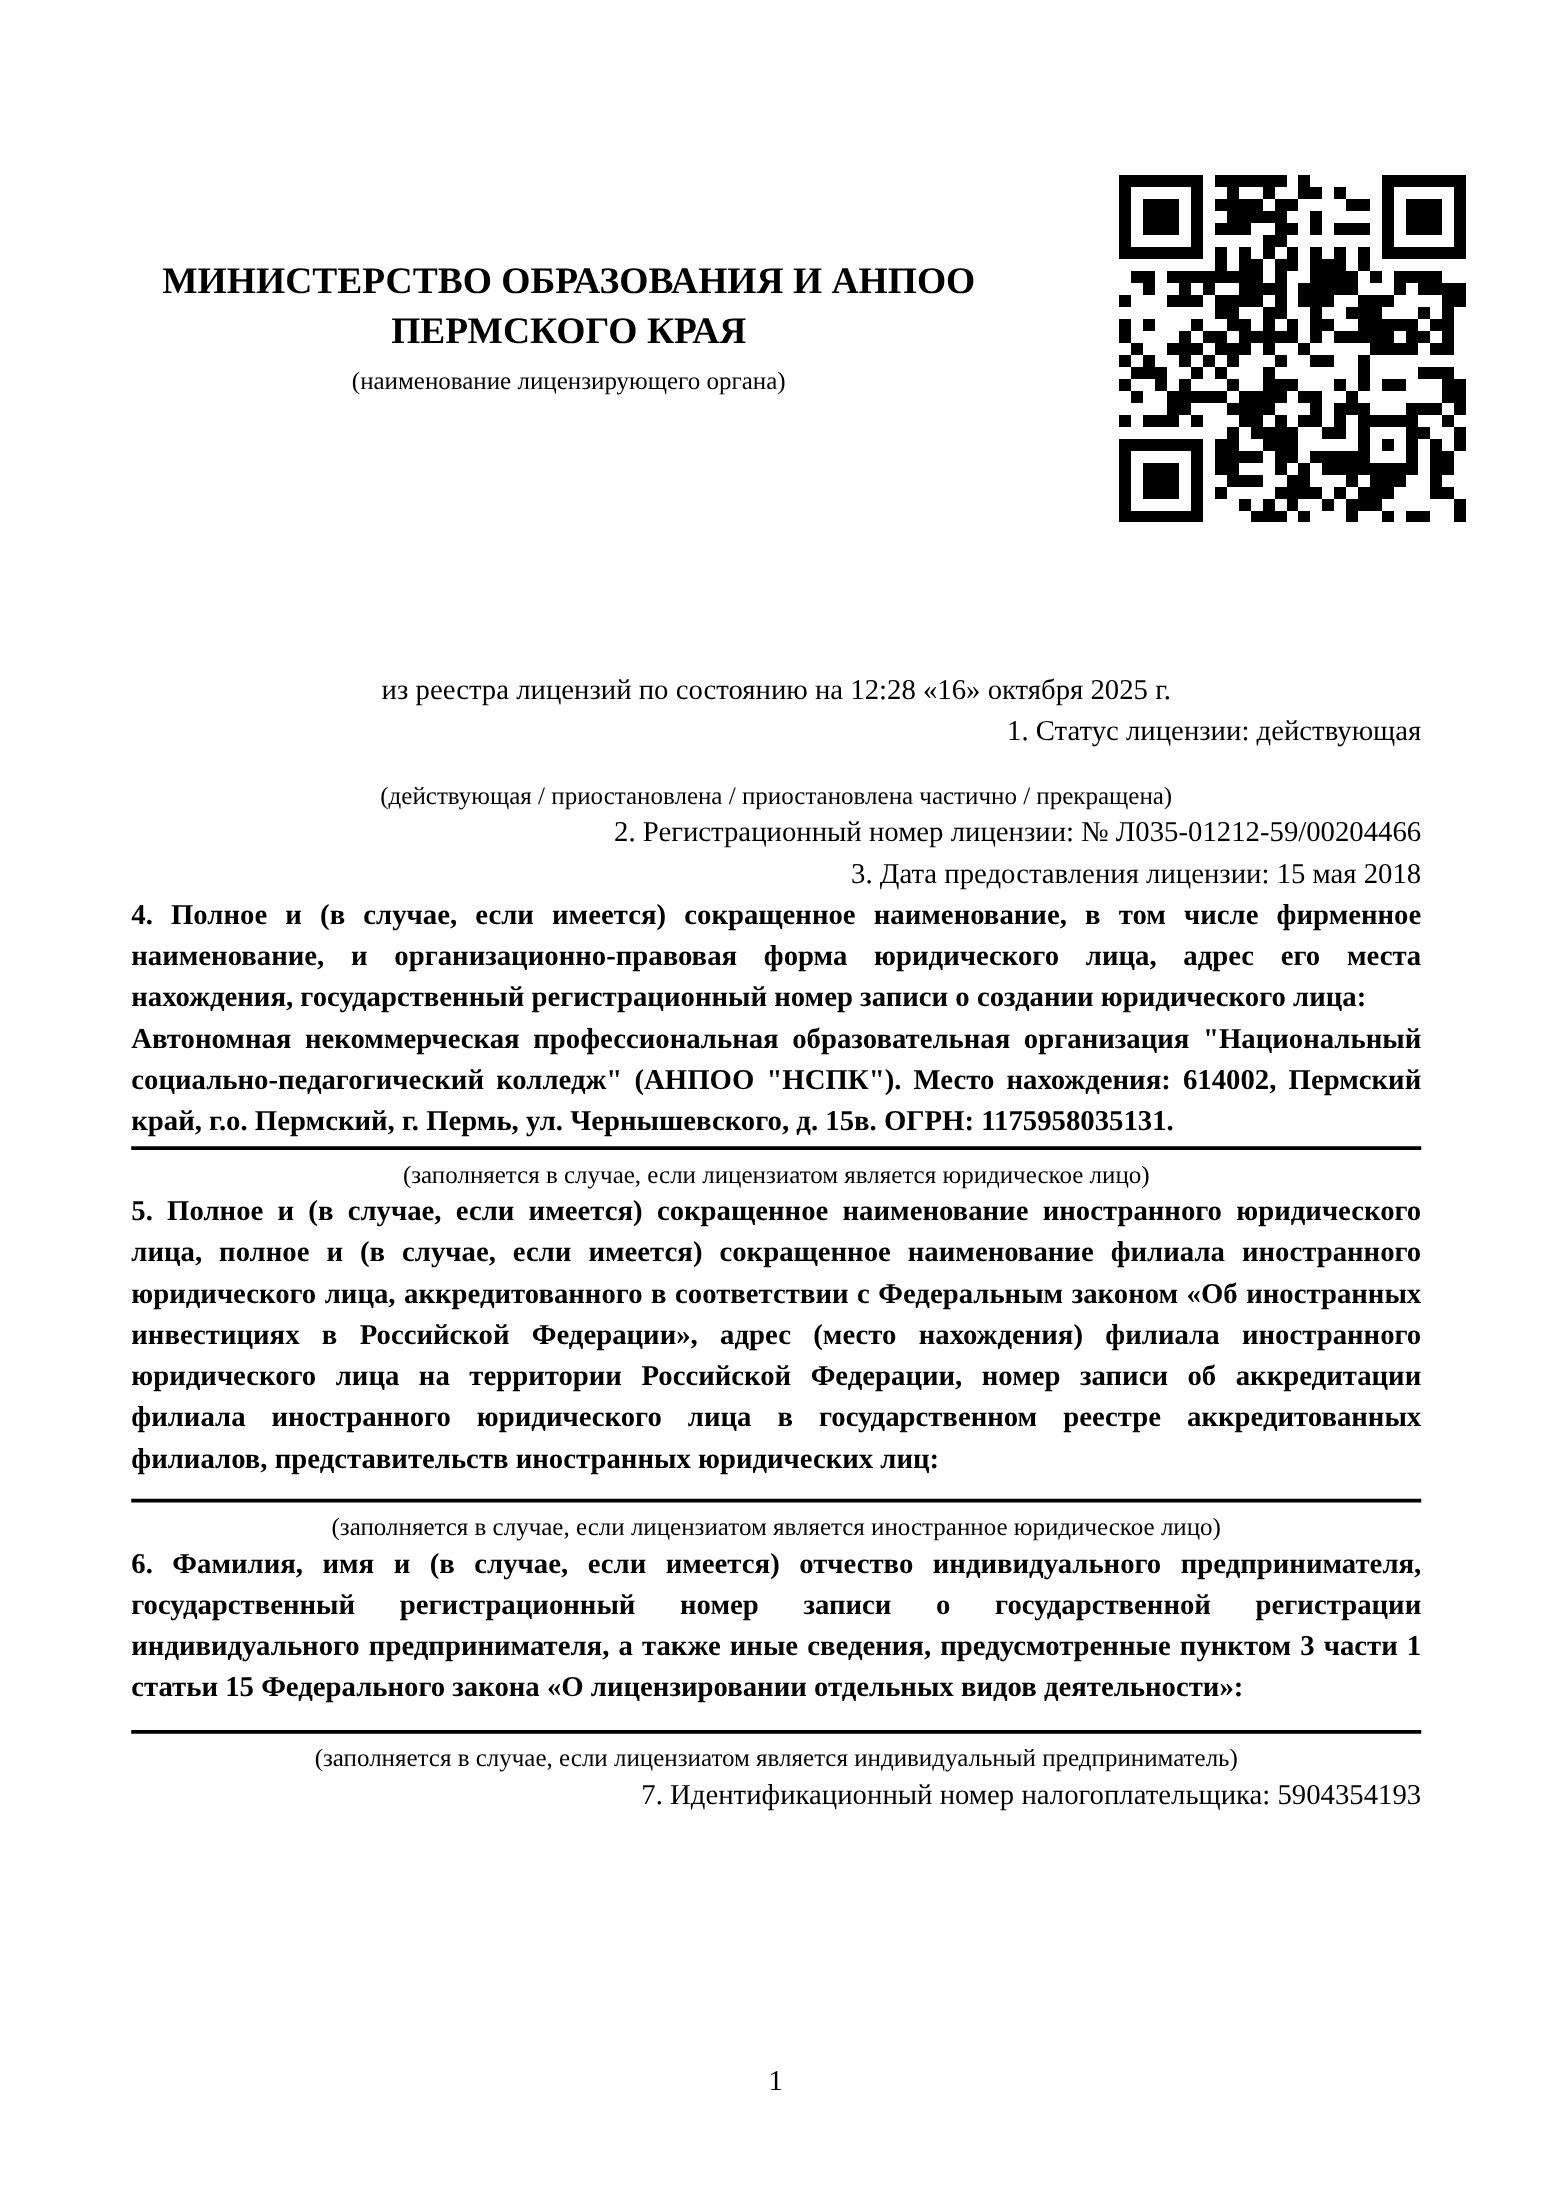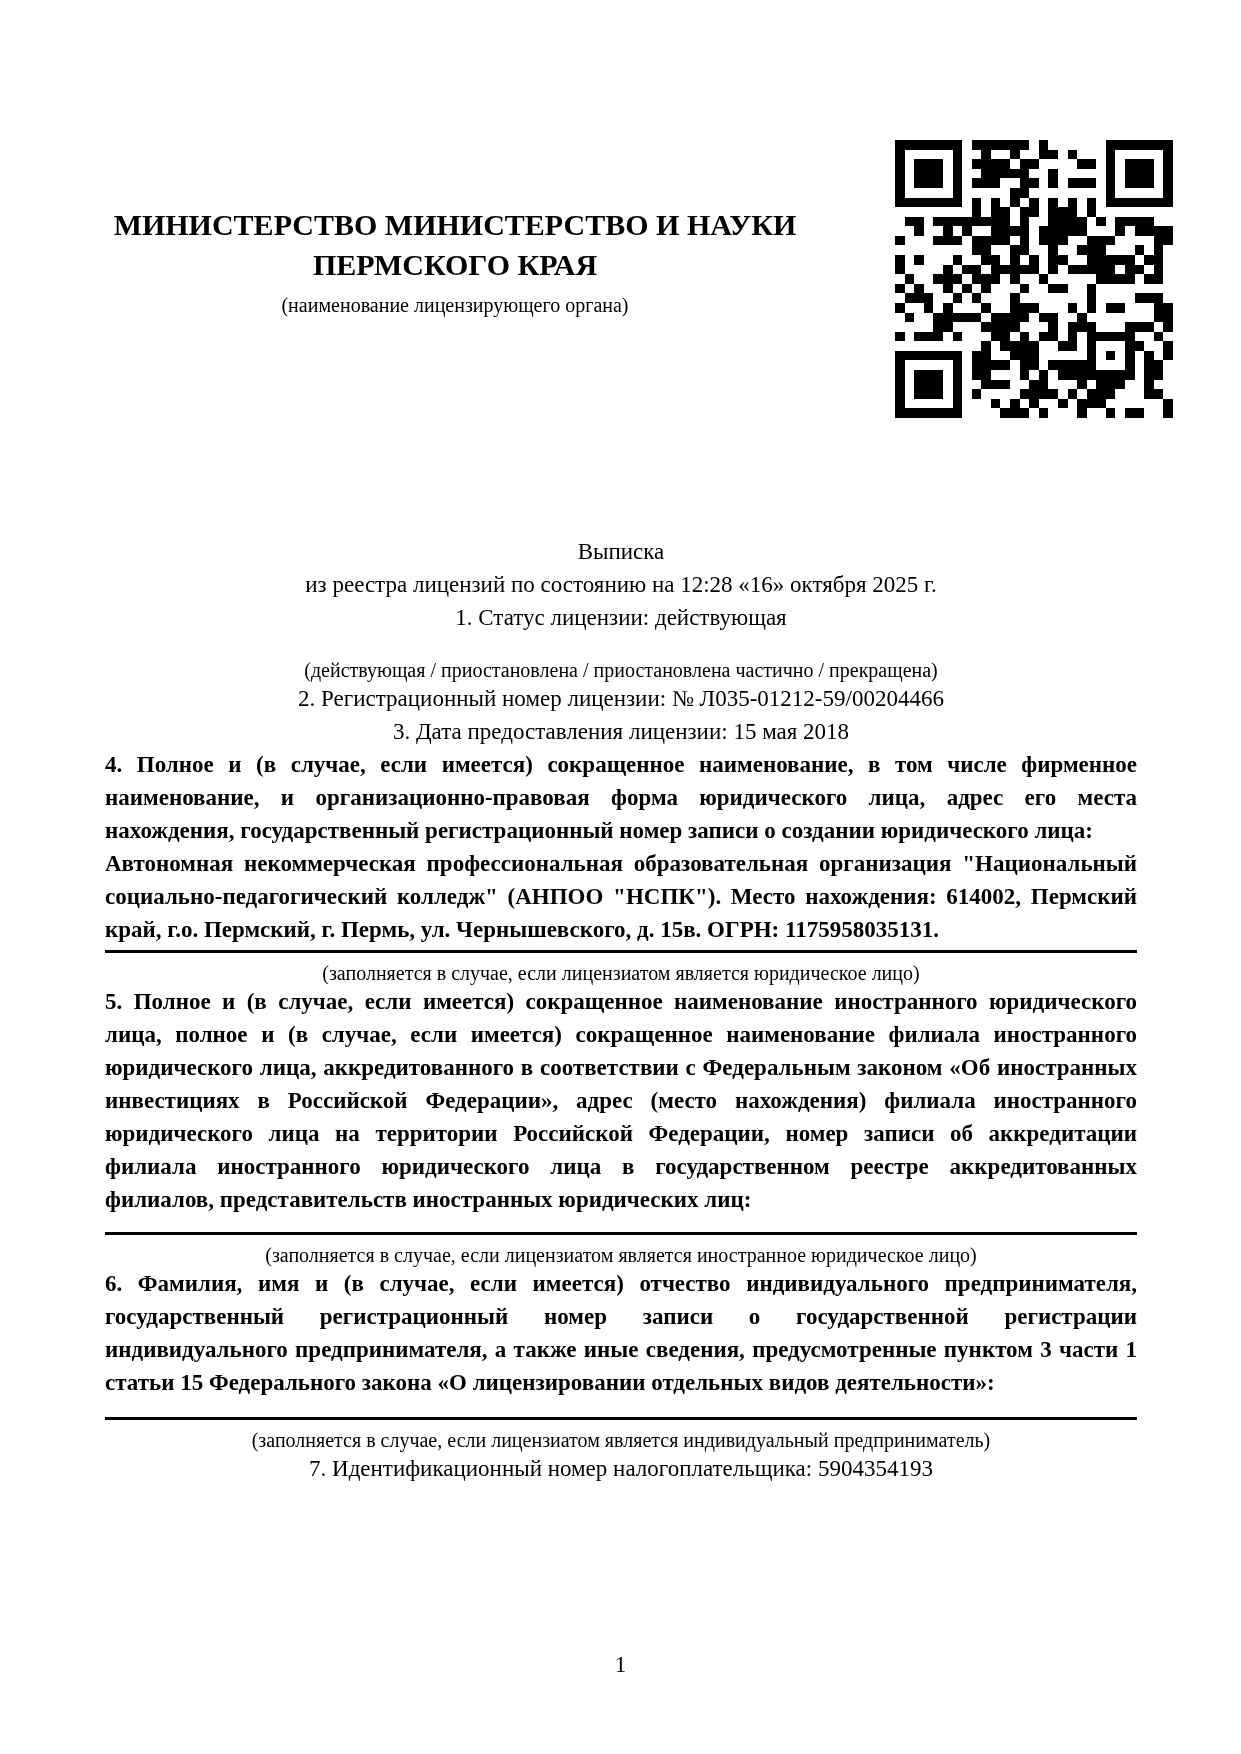--- a/index.html
+++ b/index.html
@@ -12,21 +12,21 @@
     overflow:hidden;
   }
   .content{padding:0 104px 0 105px;}
   .header{margin:205px 0 0 0;width:700px;text-align:center;}
   .ministry{font-weight:bold;font-size:30px;line-height:40px;}
   .small-caption{font-size:20px;line-height:24px;text-align:center;margin:0;}
   .header .small-caption{margin-top:8px;}
   .qr{position:absolute;left:895px;top:140px;width:278px;height:278px;}
   .qr svg{display:block;width:278px;height:278px;fill:#000;}
   .doc-title{margin-top:218px;text-align:center;line-height:33px;}
-  p.item{margin:0;line-height:33px;text-align:center;}
+  p.item{margin:0;line-height:33px;text-align:right;}
   p.just{text-align:justify;font-weight:bold;}
   .rule{border-top:3px solid #000;height:0;width:100%;}
   .mt36{margin-top:36px;}.mt12{margin-top:24px;}.mt42{margin-top:42px;}
   .mt32{margin-top:32px;}.mt14{margin-top:14px;}.mt4{margin-top:4px;}
   .mt8{margin-top:8px;}.mt20{margin-top:20px;}.mt16{margin-top:16px;}
   .mt28{margin-top:28px;}.mt18{margin-top:18px;}.mt38{margin-top:38px;}
   .page-number{position:absolute;left:0;top:1648px;width:100%;text-align:center;line-height:33px;}
 </style>
 </head>
 <body>
@@ -465,28 +465,27 @@
         <rect x="230.4" y="268.8" width="9.6" height="9.6"></rect>
         <rect x="240.0" y="268.8" width="9.6" height="9.6"></rect>
         <rect x="268.8" y="268.8" width="9.6" height="9.6"></rect>
       </svg>
   </div>
 
   <div class="content">
 
     <div class="header">
       <div class="ministry">
-        <div>МИНИСТЕРСТВО МИНИСТЕРСТВО И НАУКИ</div>
+        <div>МИНИСТЕРСТВО ОБРАЗОВАНИЯ И АНПОО</div>
         <div>ПЕРМСКОГО КРАЯ</div>
       </div>
       <div class="small-caption">(наименование лицензирующего органа)</div>
     </div>
 
     <div class="doc-title">
-      <div>Выписка</div>
       <div>из реестра лицензий по состоянию на 12:28 «16» октября 2025 г.</div>
     </div>
 
     <p class="item mt36">1. Статус лицензии: действующая</p>
     <div class="small-caption mt12">(действующая / приостановлена / приостановлена частично / прекращена)</div>
 
     <p class="item mt42">2. Регистрационный номер лицензии: № Л035-01212-59/00204466</p>
 
     <p class="item mt32">3. Дата предоставления лицензии: 15 мая 2018</p>
 

